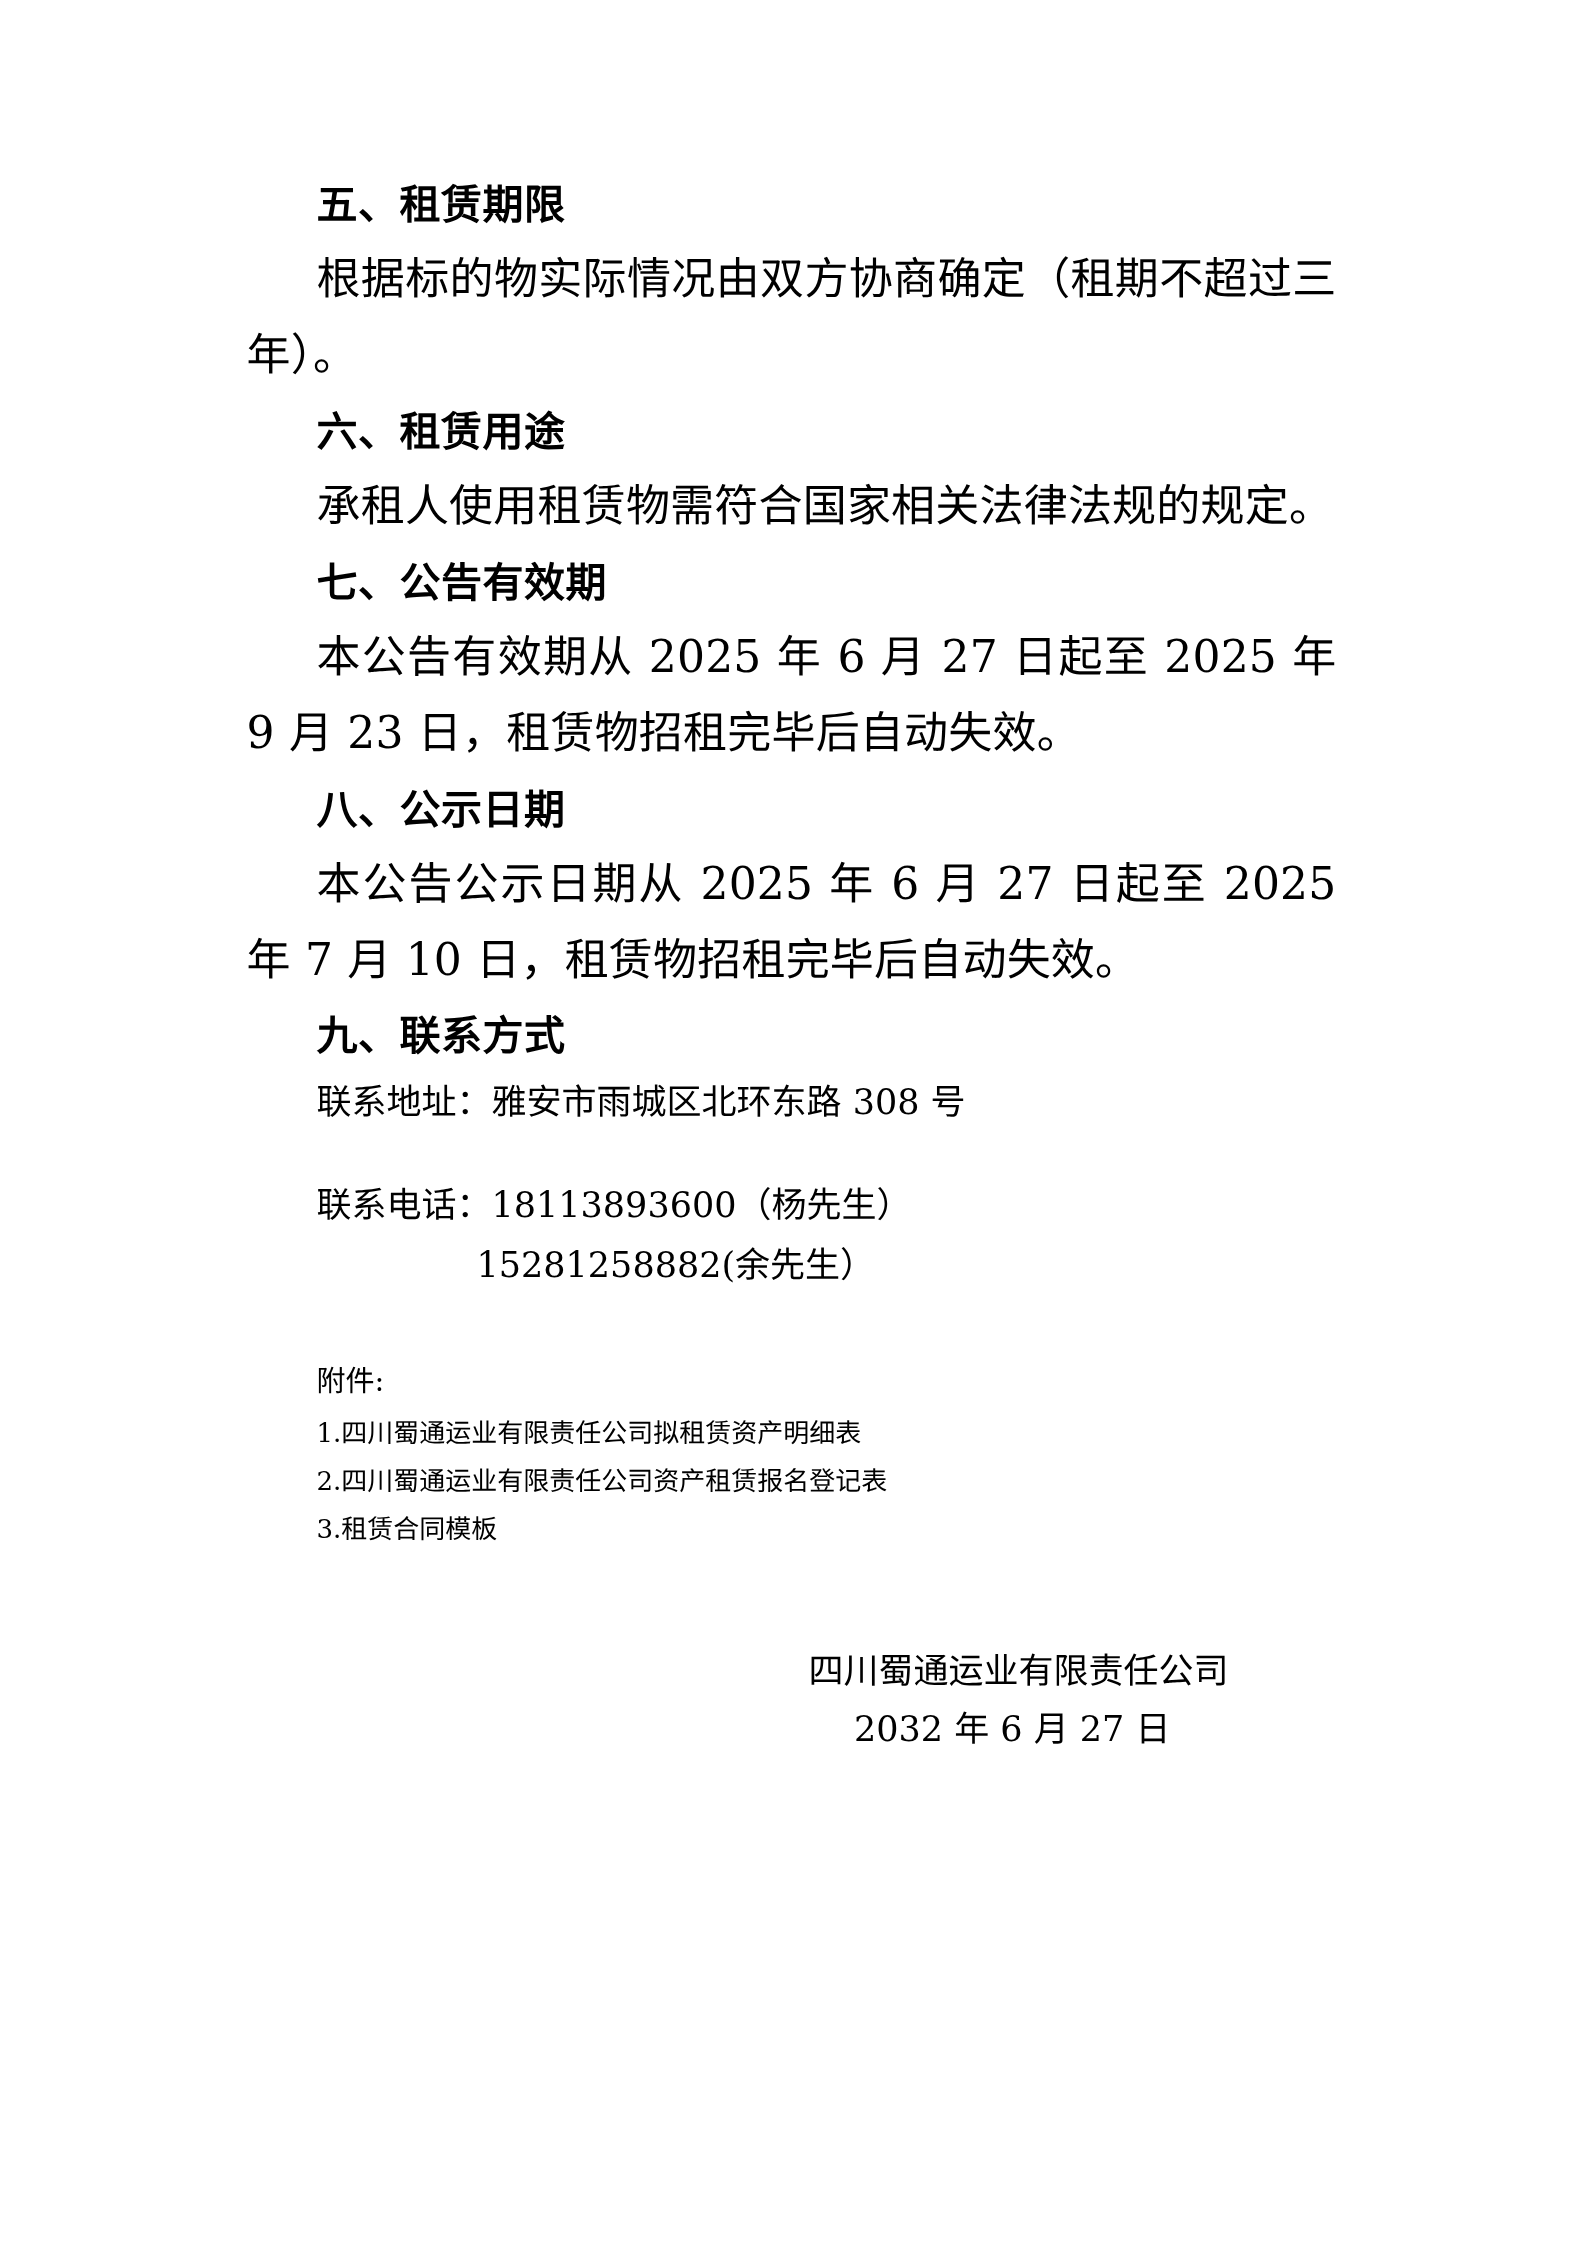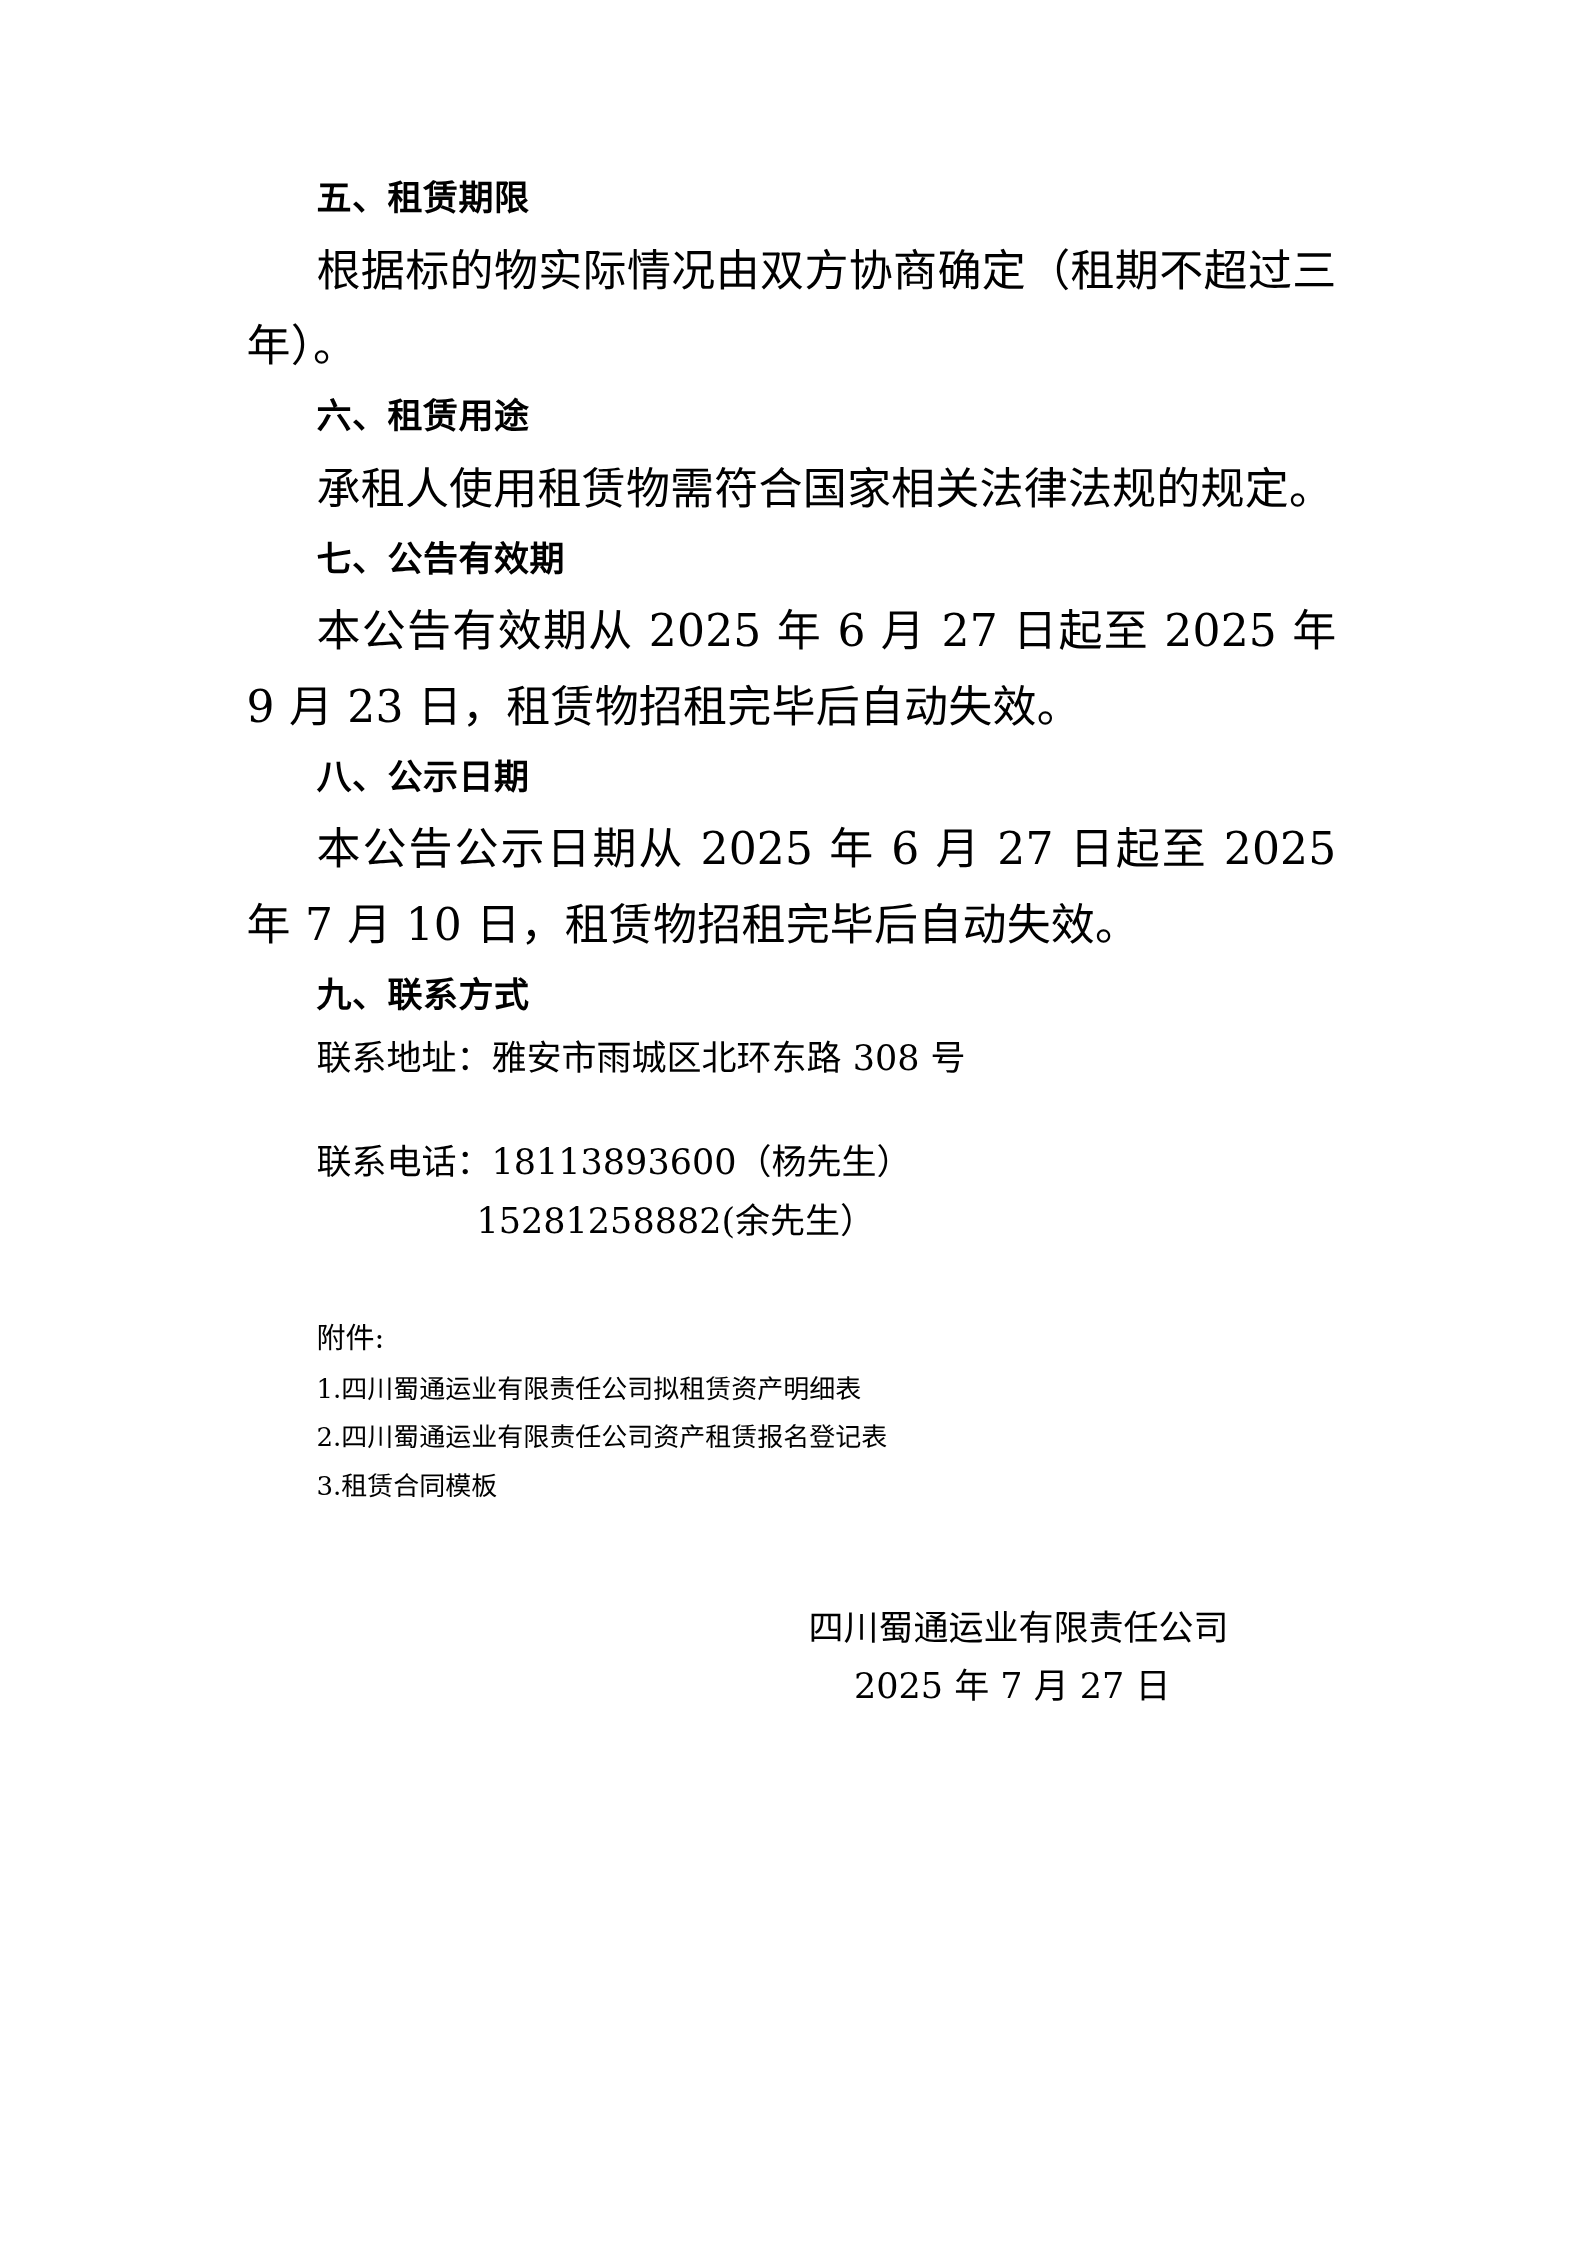--- a/index.html
+++ b/index.html
@@ -20,23 +20,23 @@
     width: 1587px;
     min-height: 2245px;
     box-sizing: border-box;
     padding: 176px 200px 120px 196px;
   }
   .doc-body {
     width: 1090px;
     margin: 0 auto;
   }
   h2.section-heading {
-    font-family: Liberation Mono, monospace;
+    font-family: Liberation Serif, serif;
     font-weight: bold;
-    font-size: 35px;
+    font-size: 41px;
     line-height: 1.45;
     margin: 0 0 6px 0;
     padding: 0;
     text-indent: 70px;
     letter-spacing: 0.5px;
   }
   p.para {
     font-size: 44px;
     line-height: 1.72;
     margin: 0 0 10px 0;
@@ -113,17 +113,17 @@
 
     <div class="spacer-lg"></div>
 
     <p class="attach-title">附件:</p>
     <p class="attach-item">1.四川蜀通运业有限责任公司拟租赁资产明细表</p>
     <p class="attach-item">2.四川蜀通运业有限责任公司资产租赁报名登记表</p>
     <p class="attach-item">3.租赁合同模板</p>
 
     <div class="signature">
       <p class="sig-company">四川蜀通运业有限责任公司</p>
-      <p class="sig-date">2025 年 7 月 27 日</p>
+      <p class="sig-date">2032 年 6 月 27 日</p>
     </div>
 
   </div>
 </div>
 
 </body></html>

